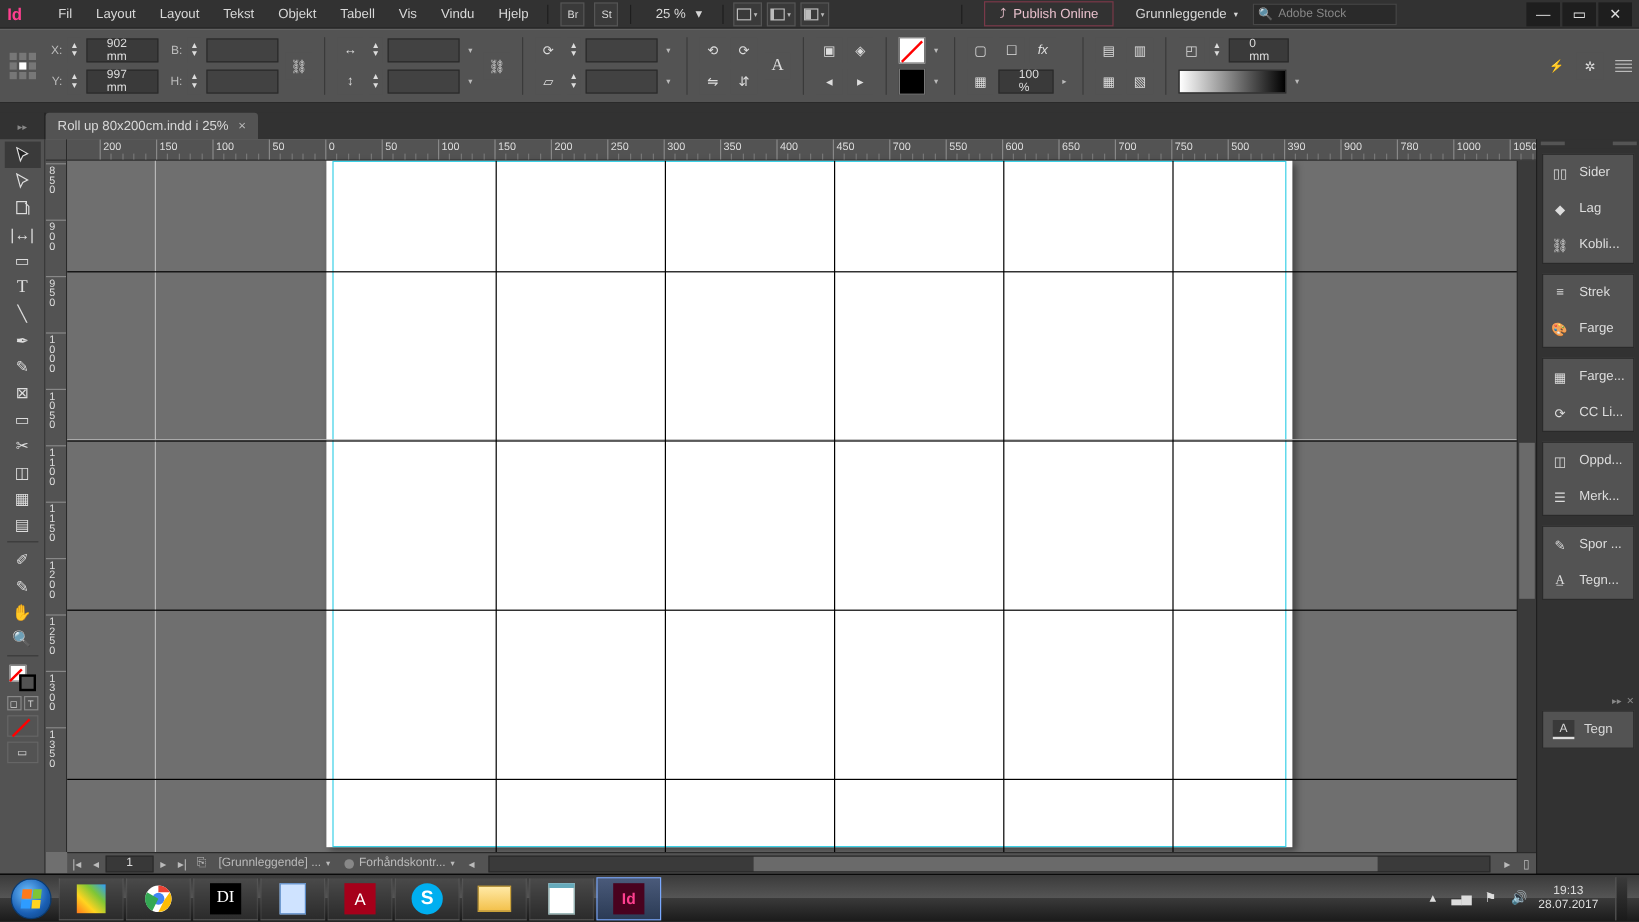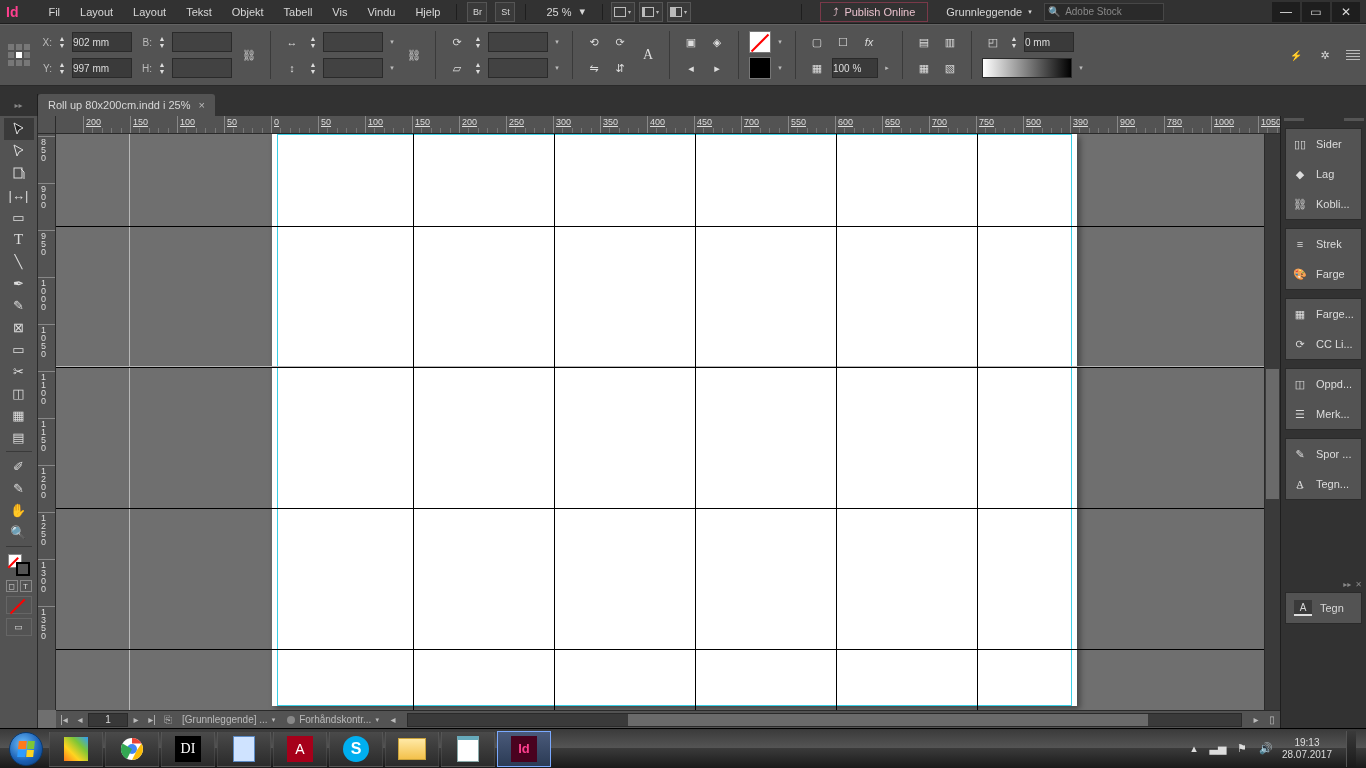--- a/index.html
+++ b/index.html
@@ -21,21 +21,21 @@
 .workspace-combo { padding: 3px 6px; display: flex; align-items: center; gap: 6px; }
 .stock-search { width: 120px; height: 18px; background: #2a2a2a; border: 1px solid #474747; display: flex; align-items: center; padding: 0 4px; gap: 4px; font-size: 10px; color: #888; margin-left: 6px; }
 .window-controls { margin-left: auto; display: flex; gap: 2px; }
 .win-btn { width: 28px; height: 20px; background: #1e1e1e; display: flex; align-items: center; justify-content: center; font-size: 12px; color: #ddd; }
 
 
 .control-strip { height: 62px; background: #535353; border-top: 1px solid #636363; border-bottom: 1px solid #2a2a2a; display: flex; align-items: center; padding: 0 6px; gap: 6px; color: #d8d8d8; font-size: 10px; }
 .cs-group { display: flex; flex-direction: column; gap: 4px; justify-content: center; height: 100%; }
 .cs-row { display: flex; align-items: center; gap: 4px; height: 22px; }
 .cs-label { width: 14px; text-align: right; color: #bbb; }
-.cs-input { width: 60px; height: 20px; background: #3a3a3a; border: 1px solid #2a2a2a; color: #ddd; padding: 0 0; font-size: 10px; display: flex; align-items: center; }
+.cs-input { width: 60px; height: 20px; background: #3a3a3a; border: 1px solid #2a2a2a; color: #ddd; padding: 0 16px; font-size: 10px; display: flex; align-items: center; }
 .cs-input.dark { background: #424242; }
 .cs-iconbtn { width: 22px; height: 22px; background: #535353; display: flex; align-items: center; justify-content: center; border: 1px solid transparent; font-size: 11px; color: #ddd; }
 .cs-iconbtn svg, .tool-btn svg, .panel-item svg, .view-btn svg { display: block; }
 .cs-divider { width: 1px; height: 48px; background: #3a3a3a; margin: 0 4px; }
 .cs-refpoint { width: 26px; height: 26px; display: grid; grid-template-columns: repeat(3, 1fr); grid-template-rows: repeat(3, 1fr); gap: 2px; padding: 2px; }
 .cs-refpoint div { background: #777; }
 .cs-refpoint div.selected { background: #fff; }
 .cs-colorbox { width: 22px; height: 22px; background: #000; border: 1px solid #777; position: relative; }
 .cs-nofill { background: #fff; position: relative; }
 .cs-nofill::after { content: ""; position: absolute; left: -2px; right: -2px; top: 50%; border-top: 2px solid red; transform: rotate(-45deg); }
@@ -82,21 +82,21 @@
 .panel-tegn { background:#535353; margin:4px; border:1px solid #2a2a2a; }
 .panel-tegn .tab { height:30px; display:flex;align-items:center; gap:8px; padding:0 8px; font-size:11px; }
 .panel-tegn .tab .aicon{ width:18px;height:16px; background:#3a3a3a; display:flex;align-items:center;justify-content:center; font-size:10px; border-bottom:2px solid #ddd;}
 
 
 .canvas-wrap { position: relative; flex: 1; background: #6f6f6f; overflow: hidden; }
 .ruler-h { position: absolute; top: 0; left: 18px; right: 0; height: 18px; background: #535353; border-bottom: 1px solid #2a2a2a; overflow: hidden; }
 .ruler-v { position: absolute; top: 18px; left: 0; width: 18px; bottom: 18px; background: #535353; border-right: 1px solid #2a2a2a; overflow: hidden; }
 .ruler-corner { position: absolute; top: 0; left: 0; width: 18px; height: 18px; background: #535353; border-right:1px solid #2a2a2a; border-bottom:1px solid #2a2a2a;}
 .ruler-h .tick { position: absolute; top: 0; height: 18px; border-left: 1px solid #888; }
-.ruler-h .tick span { position: absolute; top: 1px; left: 2px; font-size: 9px; color: #ddd; text-decoration: underline; }
+.ruler-h .tick span { position: absolute; top: 1px; left: 2px; font-size: 9px; color: #ddd; }
 .ruler-h .minor { position:absolute; top:12px; height:6px; border-left:1px solid #777;}
 .ruler-v .tick { position: absolute; left: 0; width: 18px; border-top: 1px solid #888; }
 .ruler-v .tick .d { font-size:9px; color:#ddd; position:absolute; left:3px; }
 .pasteboard { position: absolute; top: 18px; left: 18px; right: 0; bottom: 18px; background: #6f6f6f; }
 .page { position: absolute; background: #fff; box-shadow: 3px 3px 6px rgba(0,0,0,.4); }
 .bleed { position:absolute; border:1px solid #3ad0e6; pointer-events:none;}
 .gridline-v { position:absolute; top:0; bottom:0; width:0; border-left:1px solid #000; pointer-events:none;}
 .gridline-h { position:absolute; left:0; right:0; height:0; border-top:1px solid #000; pointer-events:none;}
 .docgrid-v { position:absolute; top:0; bottom:0; border-left:1px solid #b7b7b7; pointer-events:none;}
 .docgrid-h { position:absolute; left:0; right:0; border-top:1px solid #b7b7b7; pointer-events:none;}

